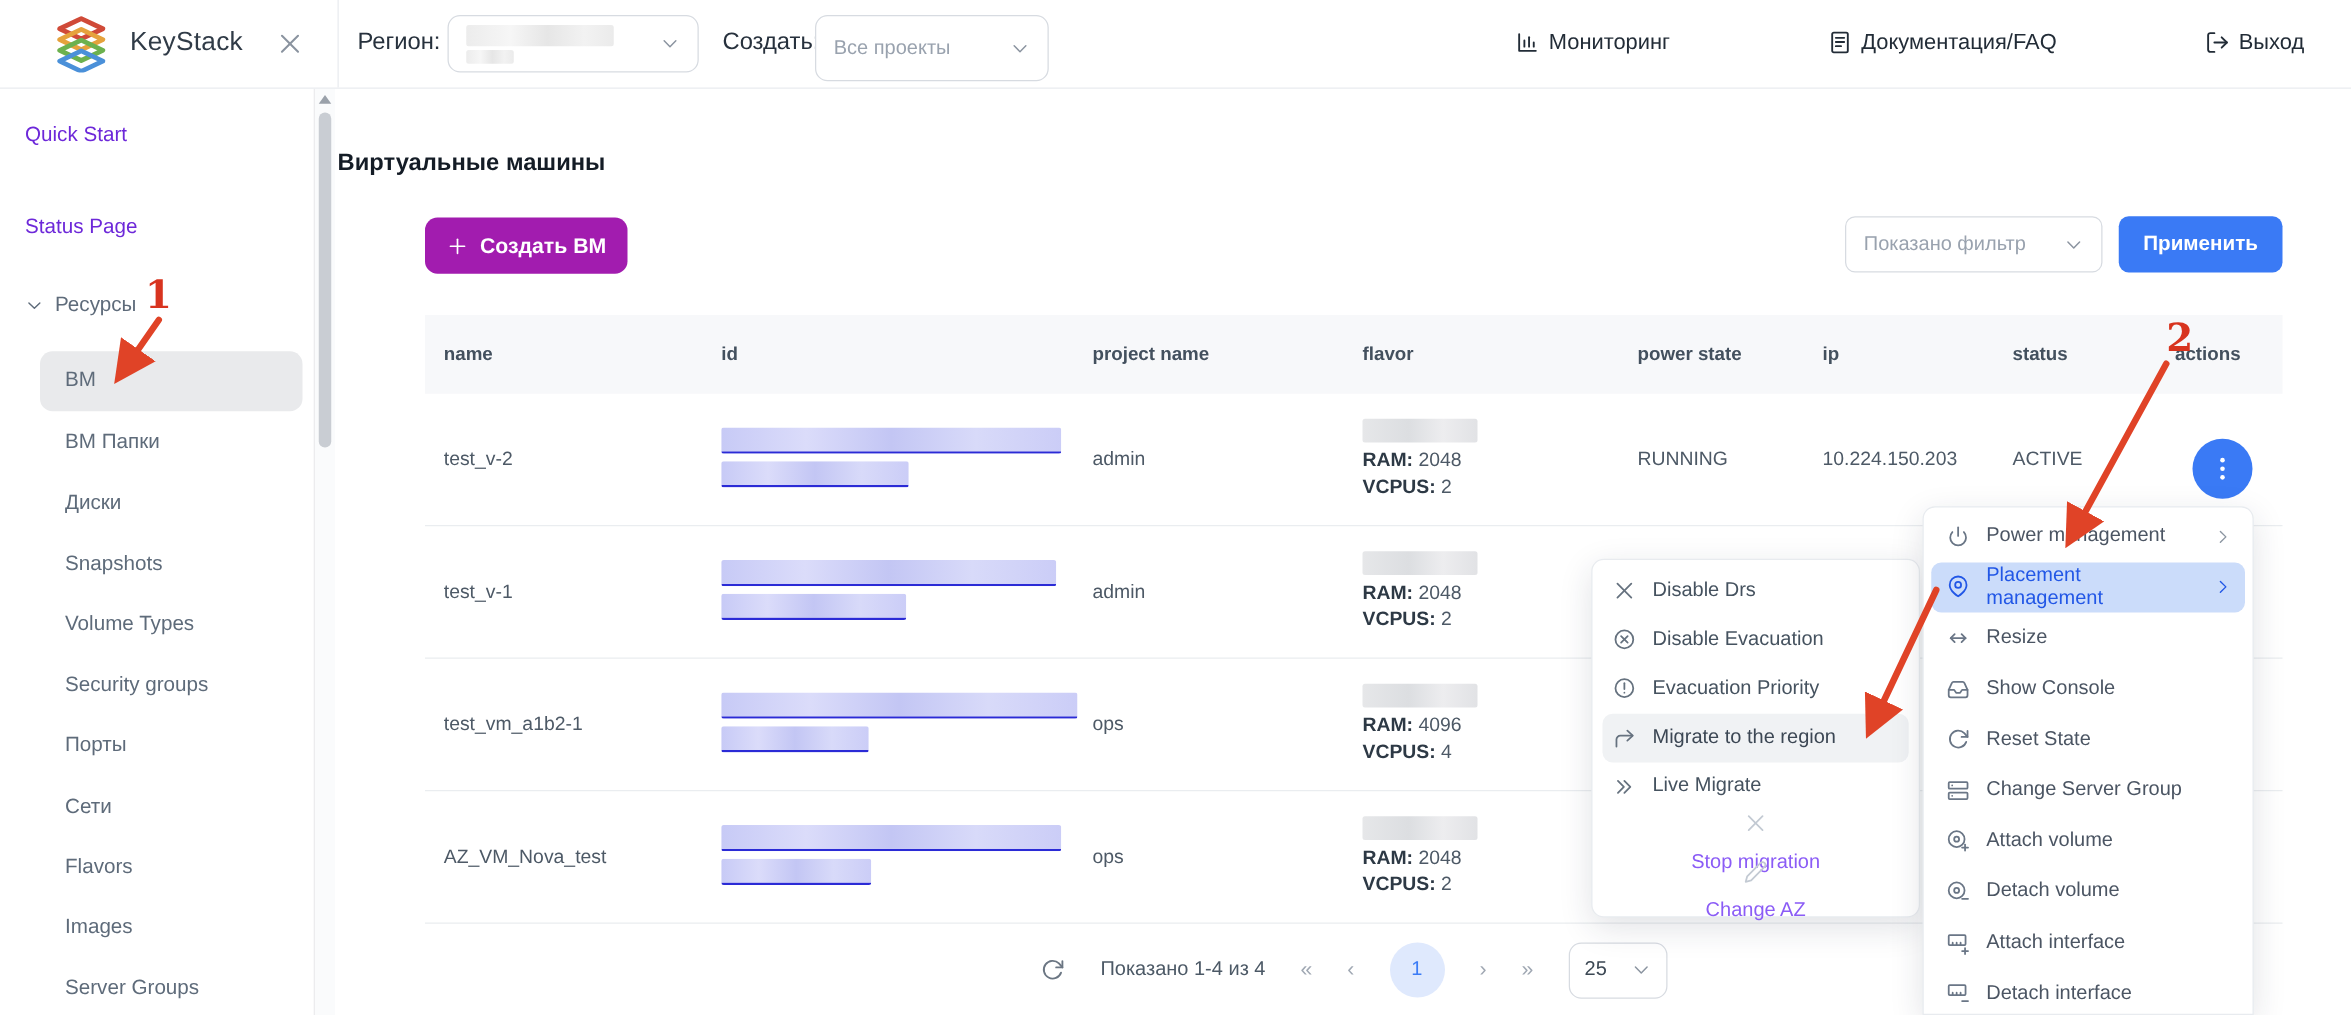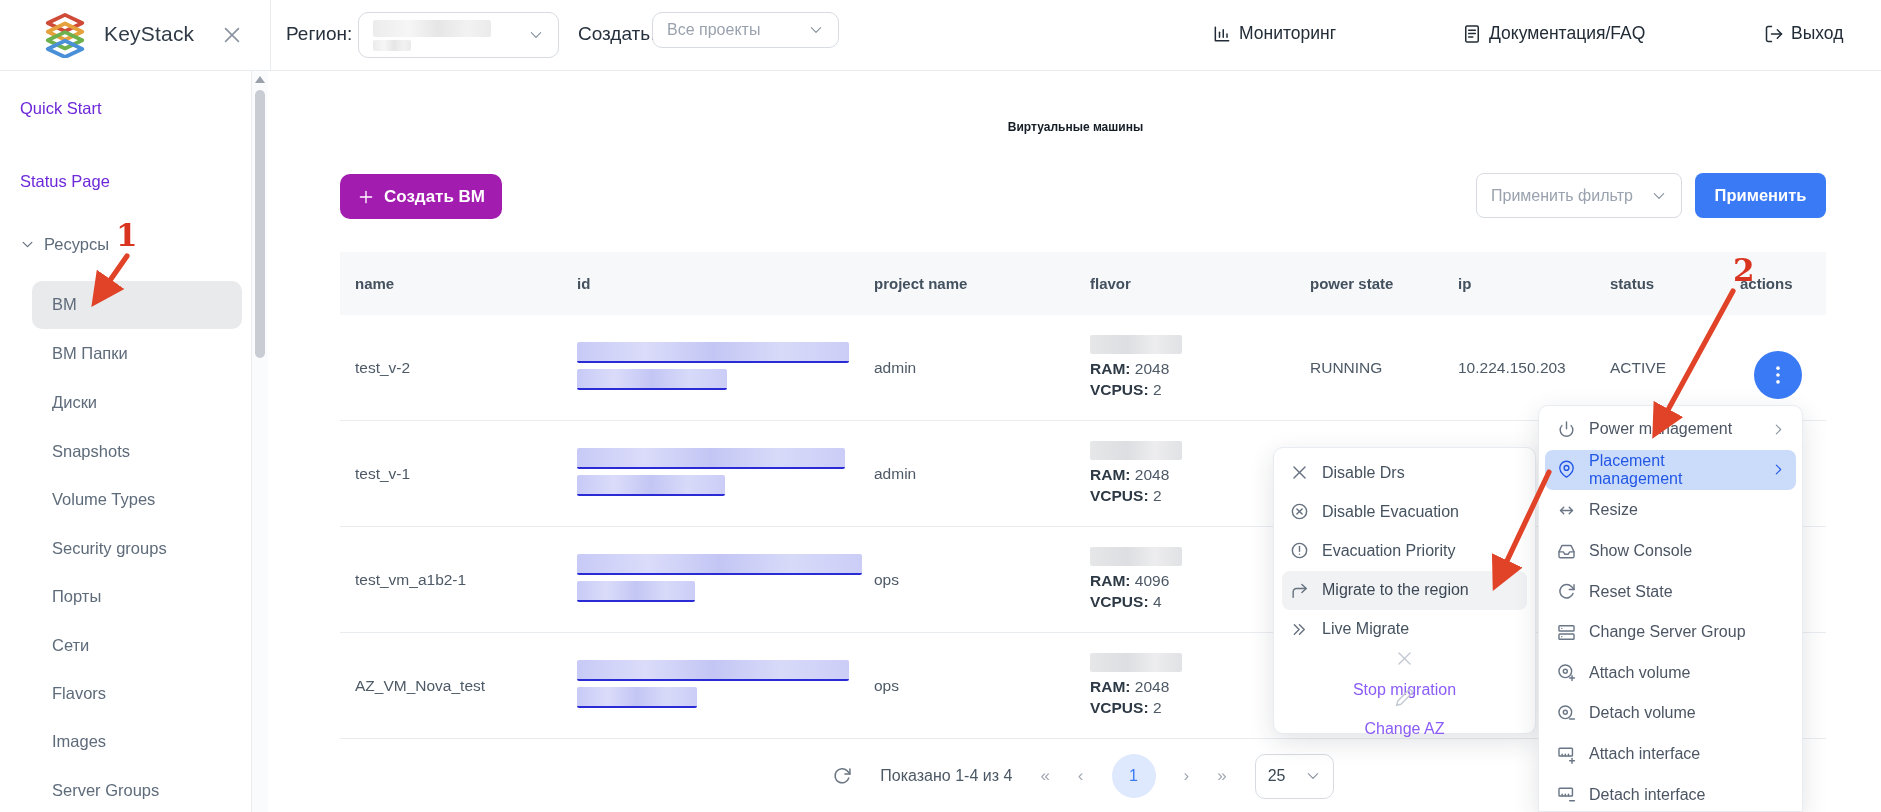--- a/index.html
+++ b/index.html
@@ -10,21 +10,21 @@
   .topbar{position:absolute;left:0;top:0;width:1881px;height:70px;background:#fff;
           border-bottom:1px solid #e9ecef;z-index:20;}
   .logo{position:absolute;left:42px;top:12px;width:46px;height:46px;}
   .brand{position:absolute;left:104px;top:22px;font-size:21px;color:#303b47;letter-spacing:.2px;}
   .tb-close{position:absolute;left:221px;top:24px;width:22px;height:22px;color:#8b94a0;}
   .tb-divider{position:absolute;left:270px;top:0;width:1px;height:70px;background:#e9ecef;}
   .tb-label{position:absolute;top:23px;font-size:19px;color:#27313d;}
   .select{position:absolute;box-sizing:border-box;border:1px solid #d7dbe1;border-radius:10px;
           background:#fff;display:flex;align-items:center;padding:0 14px;}
   .sel-region{left:358px;top:12px;width:201px;height:46px;}
-  .sel-project{left:652px;top:12px;width:187px;height:36px;font-size:16px;color:#99a2ae;}
+  .sel-project{left:652px;top:12px;width:187px;height:53px;font-size:16px;color:#99a2ae;}
   .chev{width:16px;height:16px;color:#8b94a0;margin-left:auto;flex:0 0 auto;}
   .blurwrap{display:flex;flex-direction:column;gap:3px;}
   .blur-bar{height:17px;border-radius:2px;
      background:linear-gradient(90deg,#ececec,#f6f6f6 30%,#e6e6e6 55%,#f2f2f2 80%,#ebebeb);}
   .nav-item{position:absolute;top:23px;display:flex;align-items:center;gap:7px;
             font-size:17.5px;color:#222c37;cursor:pointer;}
   .nav-item .ni{width:20px;height:20px;color:#222c37;}
 
   
   .sidebar{position:absolute;left:0;top:70px;width:270px;height:742px;background:#fff;z-index:10;}
@@ -36,22 +36,22 @@
   .sb-selected-bg{position:absolute;left:32px;top:211px;width:210px;height:48px;
                   background:#e9eaec;border-radius:10px;}
   .sb-scroll{position:absolute;left:251px;top:0;width:16px;height:742px;background:#fafbfc;
              border-left:1px solid #ececee;}
   .sb-scroll-arrow{position:absolute;left:3px;top:6px;width:0;height:0;
       border-left:5px solid transparent;border-right:5px solid transparent;
       border-bottom:7px solid #9aa1aa;}
   .sb-thumb{position:absolute;left:3px;top:20px;width:10px;height:268px;background:#c9cdd3;border-radius:5px;}
 
   
-  .page-title{position:absolute;left:270px;top:120px;width:1611px;text-align:center;
-              font-size:12px;font-weight:bold;color:#141c26;}
+  .page-title{position:absolute;left:270px;top:120px;width:1611px;text-align:left;
+              font-size:19px;font-weight:bold;color:#141c26;}
   .btn-create{position:absolute;left:340px;top:174px;width:162px;height:45px;background:#a21caf;
       border-radius:10px;display:flex;align-items:center;justify-content:center;gap:9px;
       color:#fff;font-size:17px;font-weight:bold;cursor:pointer;}
   .btn-create .bi{width:18px;height:18px;}
   .sel-filter{left:1476px;top:173px;width:206px;height:45px;border-radius:8px;font-size:16px;color:#99a2ae;}
   .btn-apply{position:absolute;left:1695px;top:173px;width:131px;height:45px;background:#3a7af5;
       border-radius:8px;display:flex;align-items:center;justify-content:center;
       color:#fff;font-size:16.5px;font-weight:bold;cursor:pointer;}
 
   
@@ -227,21 +227,21 @@
     <span class="bi icon">
         <svg viewBox="0 0 24 24" fill="none" stroke="currentColor" stroke-width="1.8" stroke-linecap="round" stroke-linejoin="round">
           <line x1="12" y1="4.5" x2="12" y2="19.5"></line>
           <line x1="4.5" y1="12" x2="19.5" y2="12"></line>
         </svg>
       </span>
     <span>Создать ВМ</span>
   </div>
 
   <div class="select sel-filter">
-    <span>Применить фильтр</span>
+    <span>Показано фильтр</span>
     <span class="chev icon">
         <svg viewBox="0 0 24 24" fill="none" stroke="currentColor" stroke-width="1.8" stroke-linecap="round" stroke-linejoin="round">
           <polyline points="5 8.5 12 15.5 19 8.5"></polyline>
         </svg>
       </span>
   </div>
   <div class="btn-apply">Применить</div>
 
   <div class="table">
     <div class="thead tgrid">

